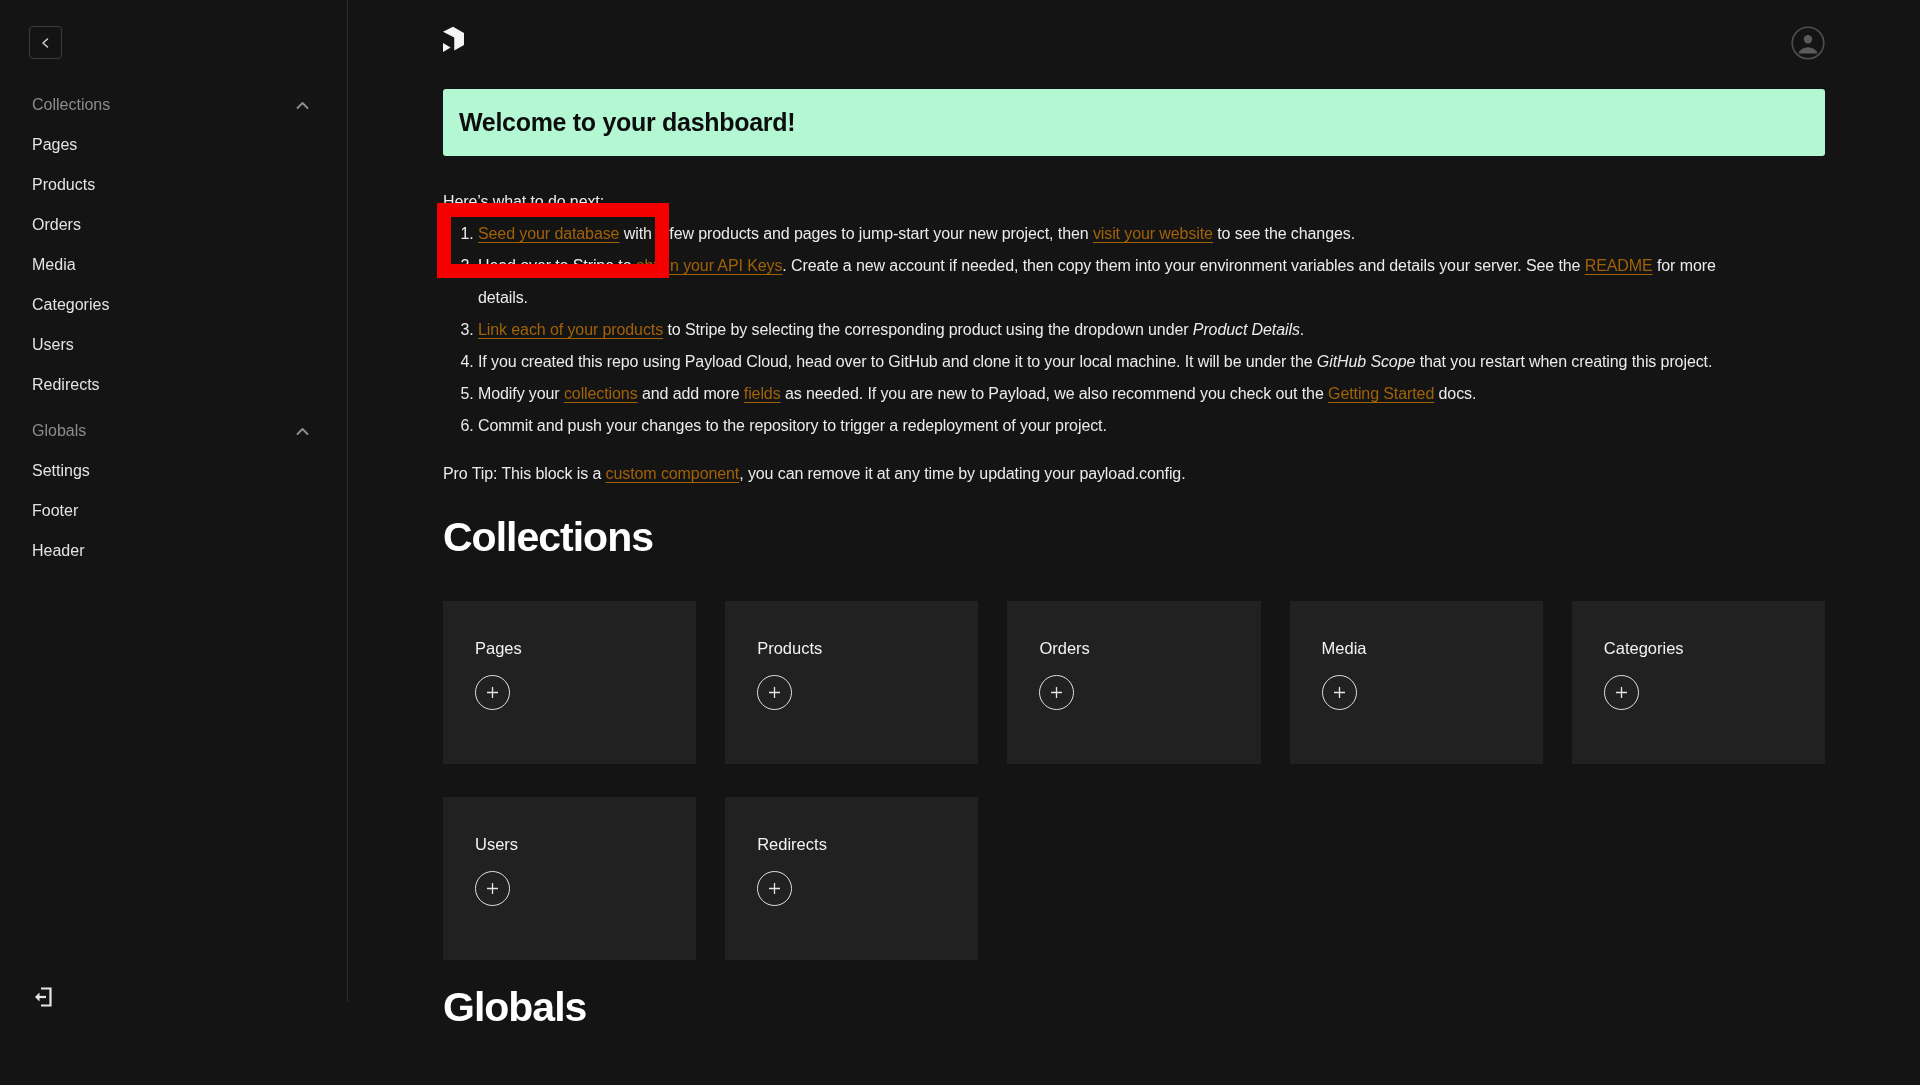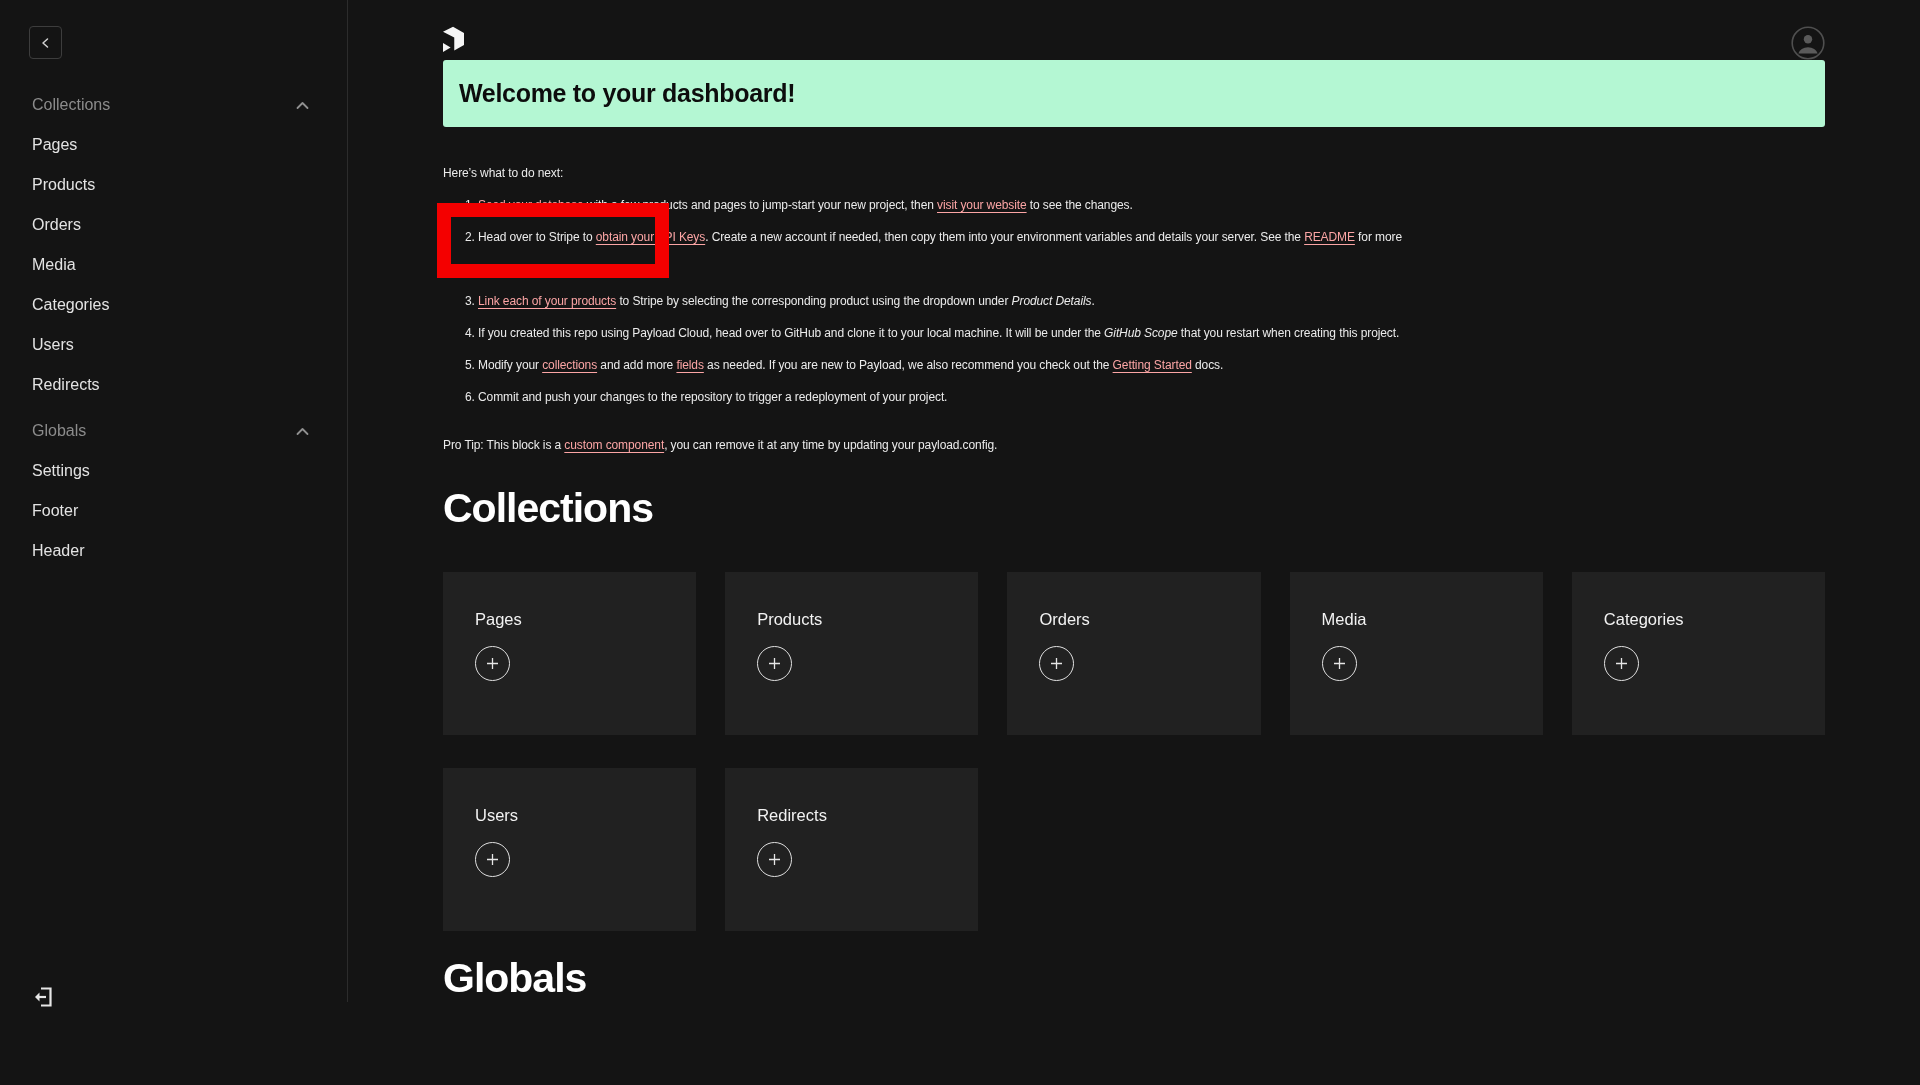--- a/index.html
+++ b/index.html
@@ -17,27 +17,27 @@
   .nav-item { display: block; line-height: 40px; font-size: 16px; color: #e3e3e3; text-decoration: none; cursor: pointer; }
   .section-globals { margin-top: 6px; }
   .logout-btn { position: absolute; left: 30px; top: 984px; background: none; border: none; cursor: pointer; }
 
   
   .main { flex: 1; padding: 0 95px; }
   .topbar { display: flex; justify-content: space-between; align-items: flex-start; padding-top: 26px; height: 60px; }
   .logo-link { display: inline-block; cursor: pointer; }
   .avatar-btn { background: none; border: none; padding: 0; cursor: pointer; line-height: 0; }
 
-  .banner { height: 67px; background: #b4f7d3; border-radius: 3px; display: flex; align-items: center; padding: 0 16px; }
+  .banner { margin-top: 29px; height: 67px; background: #b4f7d3; border-radius: 3px; display: flex; align-items: center; padding: 0 16px; }
   .banner h4 { color: #0d0d0d; font-size: 25px; font-weight: 700; letter-spacing: -0.3px; }
 
-  .intro { font-size: 12px; line-height: 32px; letter-spacing: -0.1px; color: #ebebeb; }
+  .intro { font-size: 16px; line-height: 32px; letter-spacing: -0.1px; color: #ebebeb; }
   .intro .lead { margin-top: 30px; }
   .intro ol { margin: 0; padding-left: 35px; }
-  .intro a, .protip a { color: #fca5a5; text-decoration: underline; text-underline-offset: 3px; cursor: pointer; }
+  .intro a, .protip a { color: #a16207; text-decoration: underline; text-underline-offset: 3px; cursor: pointer; }
   .protip { margin-top: 16px; }
   .protip strong { font-weight: 400; }
 
   .section-title { font-size: 41px; font-weight: 600; letter-spacing: -1px; color: #ffffff; margin: 24px 0 40px; }
 
   .grid { display: grid; grid-template-columns: repeat(5, 1fr); gap: 33px 29px; }
   .card { height: 163px; background: #212121; padding: 38px 32px 0; }
   .card-title { display: inline-block; font-size: 16.5px; color: #f2f2f2; text-decoration: none; cursor: pointer; }
   .plus-btn { display: flex; align-items: center; justify-content: center; margin-top: 17px; width: 35px; height: 35px;
               border-radius: 50%; border: 1px solid #e0e0e0; background: transparent; cursor: pointer; }

